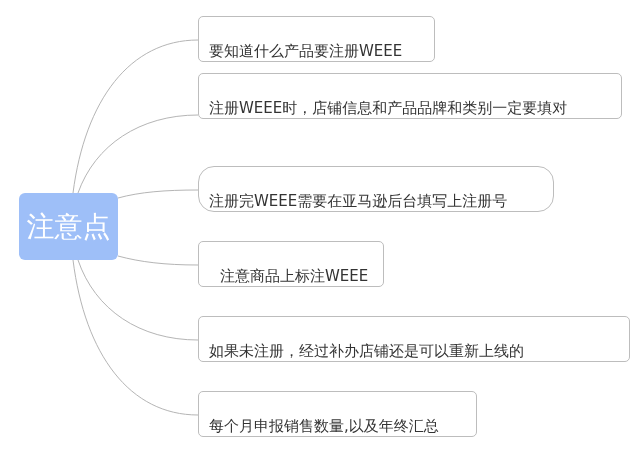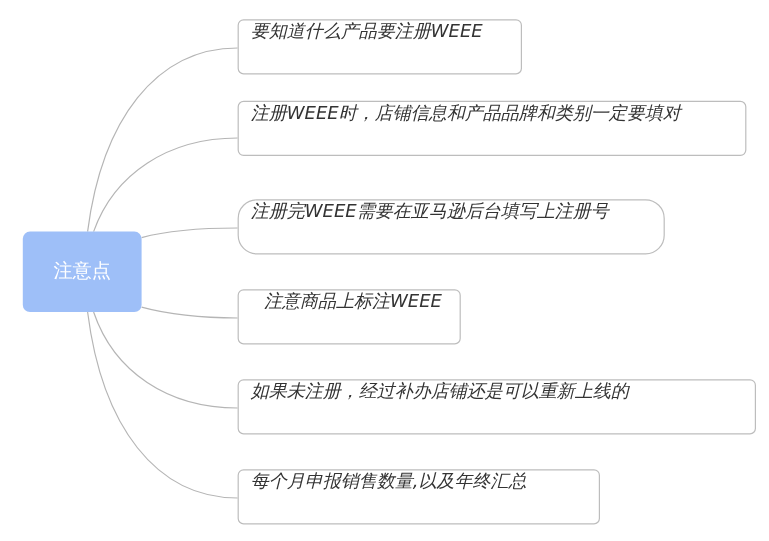--- a/index.html
+++ b/index.html
@@ -2,27 +2,27 @@
 <html><head>
   <meta charset="utf-8">
   <style>
     html, body { margin: 0; padding: 0; background: #ffffff; }
     body { width: 641px; height: 451px; position: relative; overflow: hidden;
            font-family: "DejaVu Sans", "Liberation Sans", sans-serif; }
     svg.links { position: absolute; left: 0; top: 0; }
     .root {
       position: absolute; left: 19px; top: 193px; width: 99px; height: 67px;
       background: #9ebff8; border-radius: 6px; color: #ffffff;
-      font-size: 16px; display: flex; align-items: center; justify-content: center;
+      font-size: 28px; display: flex; align-items: center; justify-content: center;
     }
     .child {
       position: absolute; left: 198px; height: 46px; box-sizing: border-box;
       border: 1px solid #bdbdbd; border-radius: 5px; background: #ffffff;
-      color: #333333; font-size: 15px; display: flex; align-items: flex-start;
-      padding: 0 10px; white-space: nowrap; font-style: italic;
+      color: #333333; font-size: 15px; display: flex; align-items: flex-end;
+      padding: 0 10px; white-space: nowrap;
     }
   </style>
 </head>
 <body>
 
 <svg class="links" width="641" height="451">
   <g fill="none" stroke="#b5b5b5" stroke-width="1">
     <path d="M73,193 C85,100 130,40 198,40"></path>
     <path d="M78,193 C95,145 140,115 198,115"></path>
     <path d="M118,198 C140,192 165,190 198,190"></path>
@@ -32,27 +32,27 @@
   </g>
 </svg>
 
 <div class="root">
   <span>注意点</span>
 </div>
 
 <div class="child" style="top:16px;width:237px;">
   <span>要知道什么产品要注册WEEE</span>
 </div>
-<div class="child" style="top:84px;width:424px;">
+<div class="child" style="top:73px;width:424px;">
   <span>注册WEEE时，店铺信息和产品品牌和类别一定要填对</span>
 </div>
 <div class="child" style="top:166px;width:356px;border-radius:16px;">
   <span>注册完WEEE需要在亚马逊后台填写上注册号</span>
 </div>
 <div class="child" style="top:241px;width:186px;padding-left:21px;">
   <span>注意商品上标注WEEE</span>
 </div>
 <div class="child" style="top:316px;width:432px;">
   <span>如果未注册，经过补办店铺还是可以重新上线的</span>
 </div>
-<div class="child" style="top:391px;width:302px;">
+<div class="child" style="top:391px;width:279px;">
   <span>每个月申报销售数量,以及年终汇总</span>
 </div>
 
 </body></html>

